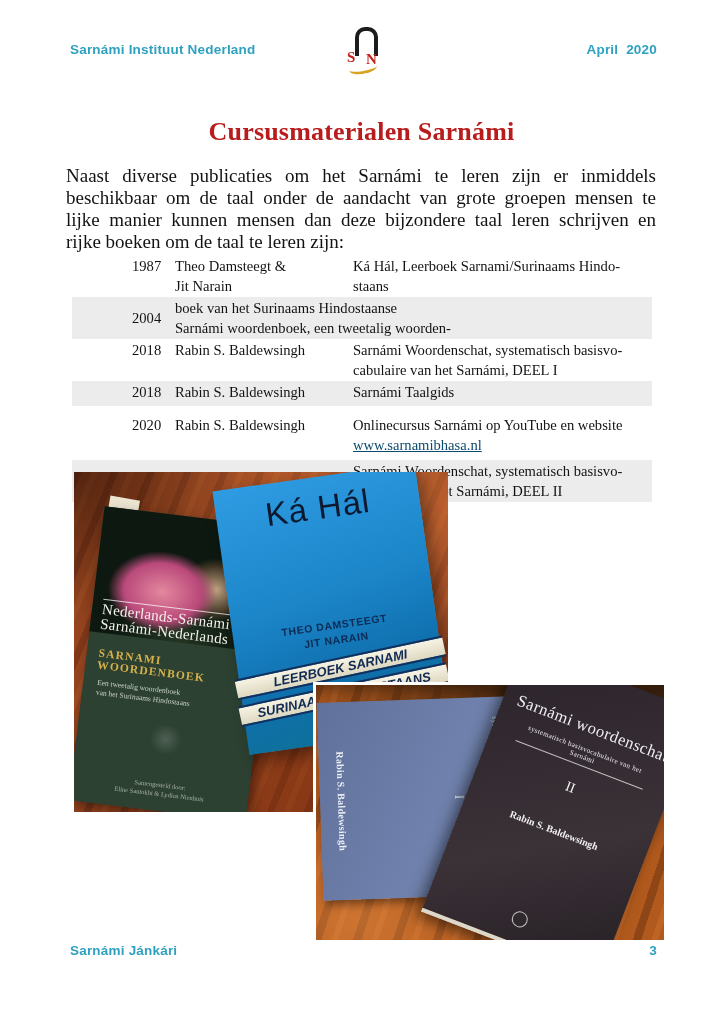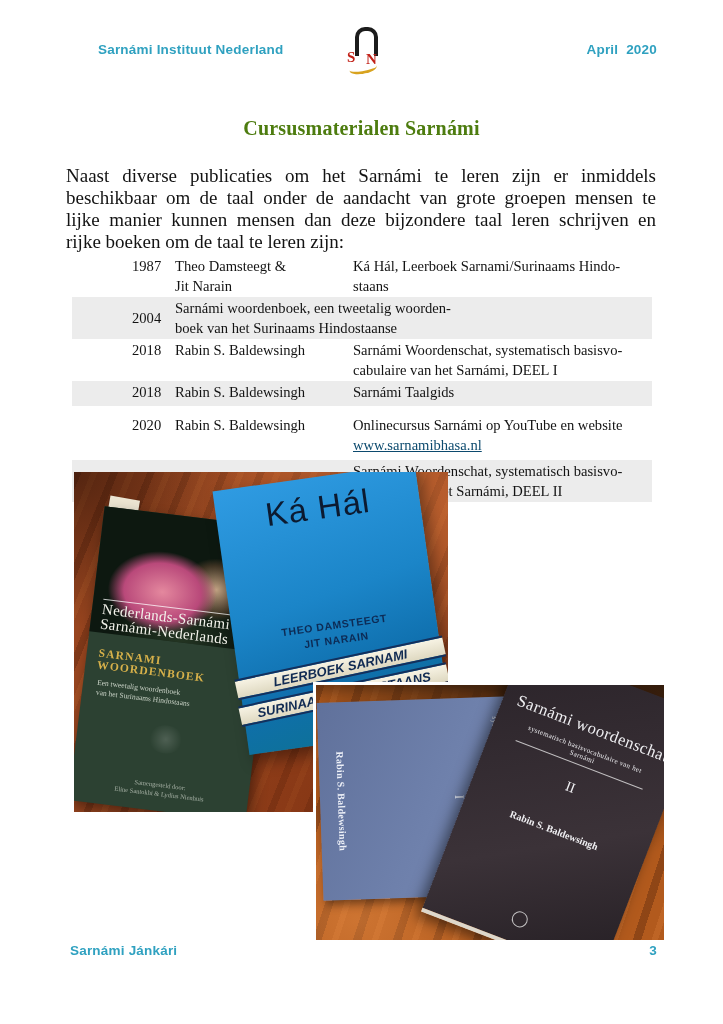--- a/index.html
+++ b/index.html
@@ -3,37 +3,37 @@
 <meta charset="utf-8">
 <style>
   html,body{margin:0;padding:0;background:#e8e8e8;}
   .page{position:relative;width:723px;height:1024px;background:#ffffff;margin:0 auto;
         font-family:"Liberation Serif",serif;color:#131313;overflow:hidden;}
 
   
   .hf{position:absolute;left:70px;right:66px;display:flex;justify-content:space-between;
       font-family:"Liberation Sans",sans-serif;font-weight:bold;font-size:13.5px;color:#2fa1c0;
       letter-spacing:.2px;}
-  .header{top:42px;margin-left:28px;}
+  .header{top:42px;}
   .footer{top:943px;}
   .hf .pre{white-space:pre;}
 
   
   .logo{position:absolute;top:26px;left:344px;width:40px;height:48px;}
   .logo-arc{position:absolute;left:11px;top:1px;width:15px;height:25px;border:4px solid #1c1c1c;
             border-bottom:none;border-radius:10px 10px 0 0;}
   .logo-s,.logo-n{position:absolute;font-family:"Liberation Serif",serif;font-weight:bold;
             font-size:15px;color:#c22118;line-height:15px;}
   .logo-s{left:3px;top:24px;}
   .logo-n{left:22px;top:26px;}
   .logo-swoosh{position:absolute;left:5px;top:36px;width:28px;height:9px;
             border-bottom:3px solid #d8a31f;border-radius:0 0 60% 50%;transform:rotate(-8deg);}
 
   .doc-title{position:absolute;top:117px;left:0;right:0;text-align:center;
-             font-size:20px;font-weight:bold;color:#4d7c0f;letter-spacing:.2px;}
+             font-size:26px;font-weight:bold;color:#b91c1c;letter-spacing:.2px;}
 
   
   .intro{position:absolute;top:165px;left:66px;width:590px;font-size:19px;line-height:22px;}
   .intro-line{text-align:justify;text-align-last:justify;height:22px;overflow:hidden;}
   .intro-line.last{text-align-last:left;}
 
   
   .book-table{position:absolute;top:255px;left:72px;width:580px;font-size:14.6px;line-height:20px;}
   .trow{display:flex;padding:1px 0;}
   .trow.shaded{background:#ececec;align-items:center;}
@@ -158,22 +158,22 @@
       </div>
       <div class="c-title">
         <div>Ká Hál, Leerboek Sarnami/Surinaams Hindo-</div>
         <div>staans</div>
       </div>
     </div>
 
     <div class="trow shaded">
       <div class="c-year">2004</div>
       <div class="c-title">
+        <div>boek van het Surinaams Hindostaanse</div>
         <div>Sarnámi woordenboek, een tweetalig woorden-</div>
-        <div>boek van het Surinaams Hindostaanse</div>
       </div>
     </div>
 
     <div class="trow">
       <div class="c-year">2018</div>
       <div class="c-author">
         <div>Rabin S. Baldewsingh</div>
       </div>
       <div class="c-title">
         <div>Sarnámi Woordenschat, systematisch basisvo-</div>

